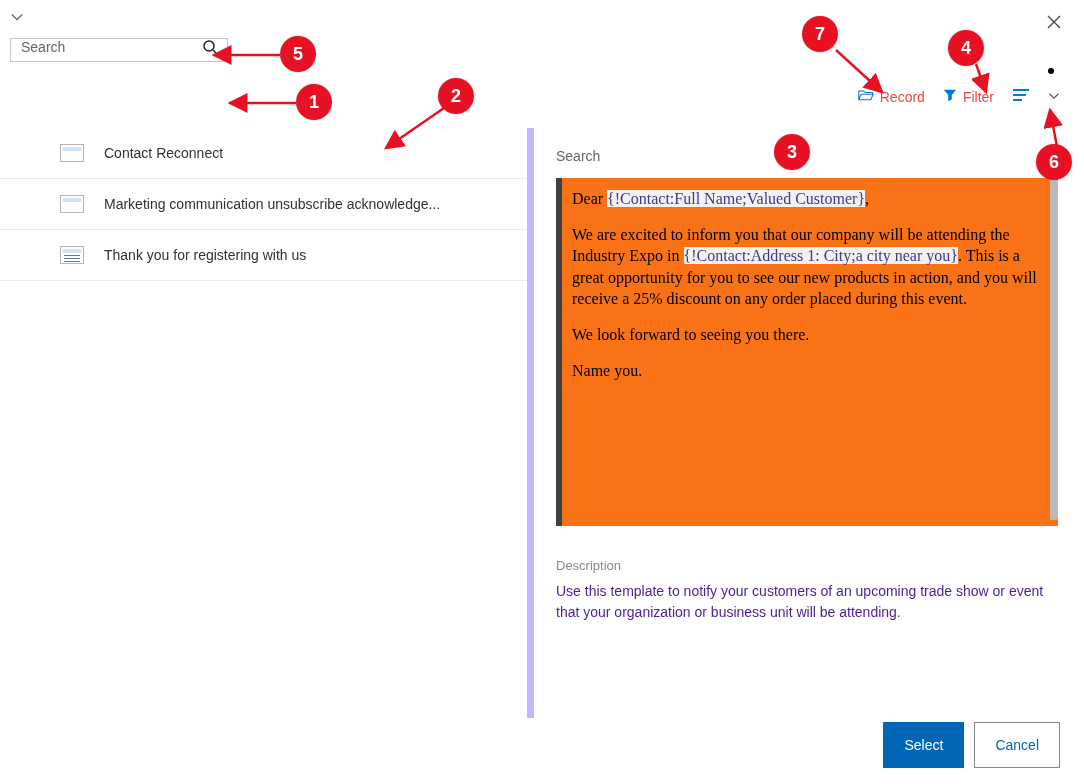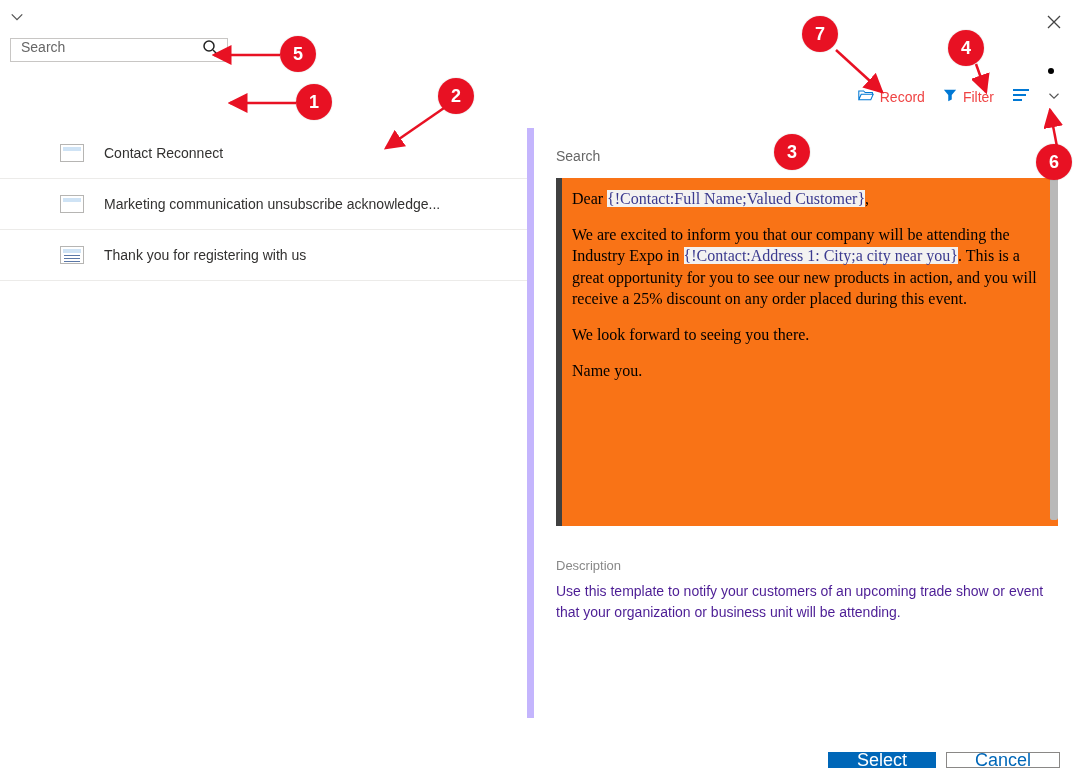--- a/index.html
+++ b/index.html
@@ -135,23 +135,23 @@
   .desc-text { font-size:14px; color:#4c1d95; margin-top:8px; max-width:570px; line-height:1.5; }
   
   .footer {
     position:absolute;
     bottom: 16px;
     right: 24px;
     display:flex;
     gap:10px;
   }
   .btn {
-    height:16px;
-    padding: 0 28px;
-    font-size:18px;
+    height:46px;
+    padding: 0 20px;
+    font-size:14px;
     border:1px solid #8a8886;
     background:#fff;
     cursor:pointer;
     display:flex;align-items:center;justify-content:center;
     color:#0067b8;
   }
   .btn.primary { background:#0067b8; border-color:#0067b8; color:#fff; }
   
   .badge {
     position:absolute;

